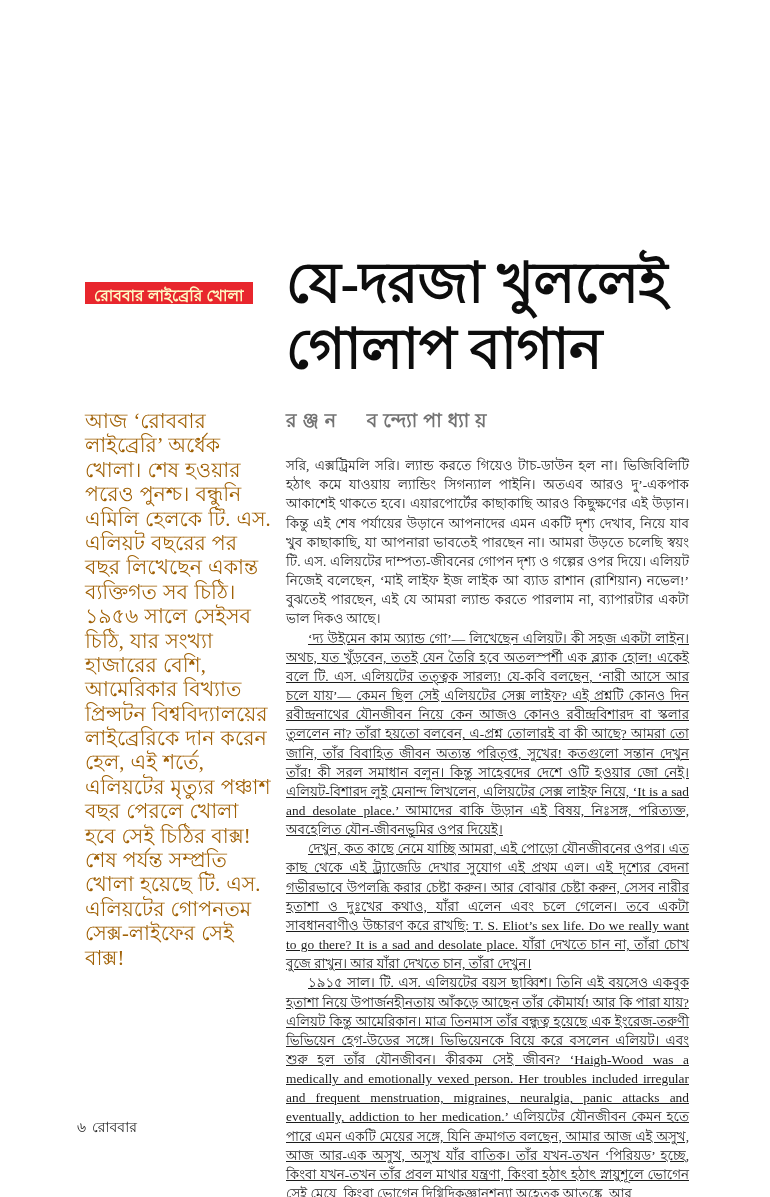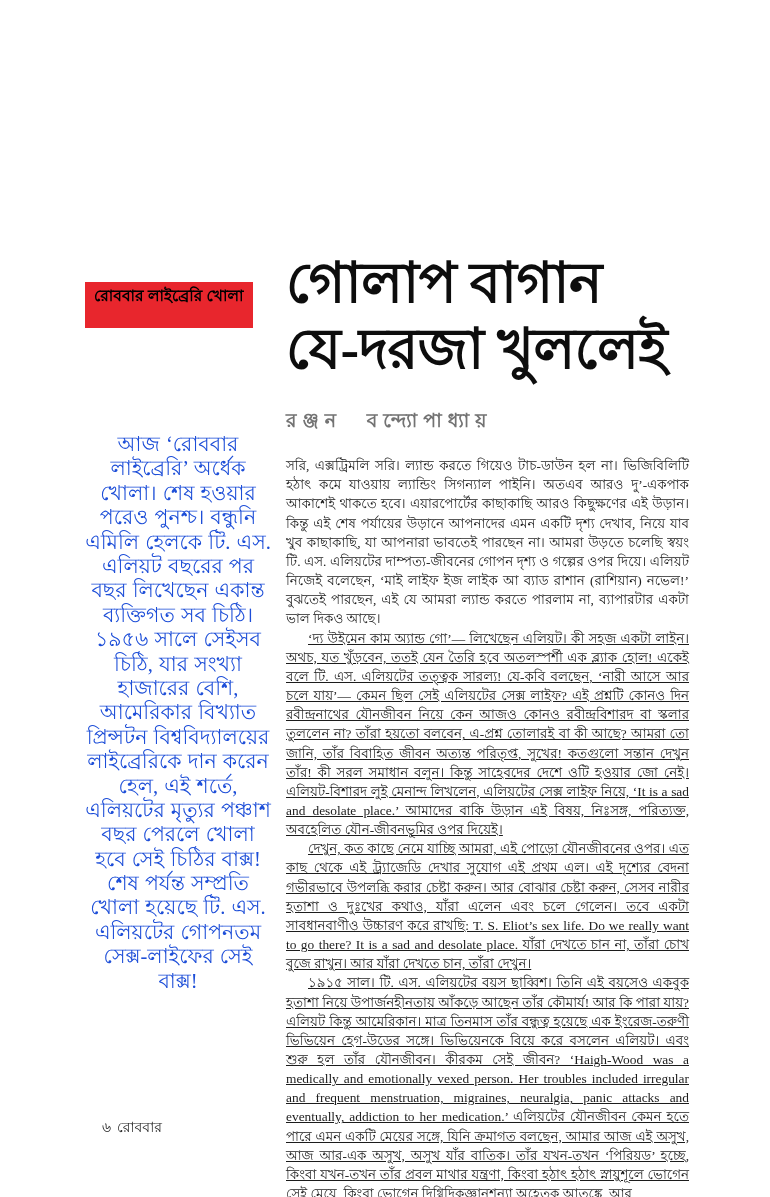--- a/index.html
+++ b/index.html
@@ -19,34 +19,34 @@
     width:604px;
     display:flex;
     gap:15px;
   }
 
   
   .col-left { flex:0 0 186px; width:186px; }
   .kicker {
     display:inline-block;
     margin-top:32px;
-    padding:5px 9px 24px 9px;
-    color:#000000;
+    padding:5px 9px 0 9px;
+    color:#fef9c3;
     font-family:"Liberation Sans", sans-serif;
     font-weight:bold;
     font-size:15.5px;
     line-height:1.1;
     white-space:nowrap;
   }
   .standfirst {
     margin-top:104px;
     font-size:20.5px;
     line-height:1.19;
-    text-align:center;
-    color:#1d4ed8;
+    text-align:left;
+    color:#a16207;
     word-spacing:1px;
   }
 
   
   .col-right { flex:1 1 auto; min-width:0; }
   .headline {
     font-size:56px;
     line-height:1.18;
     font-weight:bold;
     color:#0d0d0d;
@@ -67,42 +67,42 @@
     line-height:1.43;
     text-align:justify;
     color:#1c1c1c;
   }
   .article-body p { text-indent:0; }
   .article-body p + p { text-indent:22px;text-decoration:underline; }
 
   
   .footer {
     position:absolute;
-    left:102px; top:1116px;
+    left:77px; top:1116px;
     font-size:14px;
     color:#222222;
   }
   .footer .pgno { margin-right:6px; }
 </style>
 </head>
 <body>
 
 <div class="page">
 
   <div class="content">
 
     <div class="col-left">
       <div class="kicker" style="background: rgb(232, 38, 45);">রোববার লাইব্রেরি খোলা</div>
       <div class="standfirst">আজ ‘রোববার লাইব্রেরি’ অর্ধেক খোলা। শেষ হওয়ার পরেও পুনশ্চ। বন্ধুনি এমিলি হেলকে টি. এস. এলিয়ট বছরের পর বছর লিখেছেন একান্ত ব্যক্তিগত সব চিঠি। ১৯৫৬ সালে সেইসব চিঠি, যার সংখ্যা হাজারের বেশি, আমেরিকার বিখ্যাত প্রিন্সটন বিশ্ববিদ্যালয়ের লাইব্রেরিকে দান করেন হেল, এই শর্তে, এলিয়টের মৃত্যুর পঞ্চাশ বছর পেরলে খোলা হবে সেই চিঠির বাক্স! শেষ পর্যন্ত সম্প্রতি খোলা হয়েছে টি. এস. এলিয়টের গোপনতম সেক্স-লাইফের সেই বাক্স!</div>
     </div>
 
     <div class="col-right">
       <h1 class="headline">
+        <span class="hl-line">যে-দরজা খুললেই</span>
         <span class="hl-line">গোলাপ বাগান</span>
-        <span class="hl-line">যে-দরজা খুললেই</span>
       </h1>
       <div class="byline">রঞ্জন বন্দ্যোপাধ্যায়</div>
       <div class="article-body">
         <p>সরি, এক্সট্রিমলি সরি। ল্যান্ড করতে গিয়েও টাচ-ডাউন হল না। ভিজিবিলিটি হঠাৎ কমে যাওয়ায় ল্যান্ডিং সিগন্যাল পাইনি। অতএব আরও দু’-একপাক আকাশেই থাকতে হবে। এয়ারপোর্টের কাছাকাছি আরও কিছুক্ষণের এই উড়ান। কিন্তু এই শেষ পর্যায়ের উড়ানে আপনাদের এমন একটি দৃশ্য দেখাব, নিয়ে যাব খুব কাছাকাছি, যা আপনারা ভাবতেই পারছেন না। আমরা উড়তে চলেছি স্বয়ং টি. এস. এলিয়টের দাম্পত্য-জীবনের গোপন দৃশ্য ও গল্পের ওপর দিয়ে। এলিয়ট নিজেই বলেছেন, ‘মাই লাইফ ইজ লাইক আ ব্যাড রাশান (রাশিয়ান) নভেল!’ বুঝতেই পারছেন, এই যে আমরা ল্যান্ড করতে পারলাম না, ব্যাপারটার একটা ভাল দিকও আছে।</p>
         <p>‘দ্য উইমেন কাম অ্যান্ড গো’— লিখেছেন এলিয়ট। কী সহজ একটা লাইন। অথচ, যত খুঁড়বেন, ততই যেন তৈরি হবে অতলস্পর্শী এক ব্ল্যাক হোল! একেই বলে টি. এস. এলিয়টের তত্ত্বক সারল্য! যে-কবি বলছেন, ‘নারী আসে আর চলে যায়’— কেমন ছিল সেই এলিয়টের সেক্স লাইফ? এই প্রশ্নটি কোনও দিন রবীন্দ্রনাথের যৌনজীবন নিয়ে কেন আজও কোনও রবীন্দ্রবিশারদ বা স্কলার তুললেন না? তাঁরা হয়তো বলবেন, এ-প্রশ্ন তোলারই বা কী আছে? আমরা তো জানি, তাঁর বিবাহিত জীবন অত্যন্ত পরিতৃপ্ত, সুখের! কতগুলো সন্তান দেখুন তাঁর! কী সরল সমাধান বলুন। কিন্তু সাহেবদের দেশে ওটি হওয়ার জো নেই। এলিয়ট-বিশারদ লুই মেনান্দ লিখলেন, এলিয়টের সেক্স লাইফ নিয়ে, ‘It is a sad and desolate place.’ আমাদের বাকি উড়ান এই বিষয়, নিঃসঙ্গ, পরিত্যক্ত, অবহেলিত যৌন-জীবনভূমির ওপর দিয়েই।</p>
         <p>দেখুন, কত কাছে নেমে যাচ্ছি আমরা, এই পোড়ো যৌনজীবনের ওপর। এত কাছ থেকে এই ট্র্যাজেডি দেখার সুযোগ এই প্রথম এল। এই দৃশ্যের বেদনা গভীরভাবে উপলব্ধি করার চেষ্টা করুন। আর বোঝার চেষ্টা করুন, সেসব নারীর হতাশা ও দুঃখের কথাও, যাঁরা এলেন এবং চলে গেলেন। তবে একটা সাবধানবাণীও উচ্চারণ করে রাখছি: T. S. Eliot’s sex life. Do we really want to go there? It is a sad and desolate place. যাঁরা দেখতে চান না, তাঁরা চোখ বুজে রাখুন। আর যাঁরা দেখতে চান, তাঁরা দেখুন।</p>
         <p>১৯১৫ সাল। টি. এস. এলিয়টের বয়স ছাব্বিশ। তিনি এই বয়সেও একবুক হতাশা নিয়ে উপার্জনহীনতায় আঁকড়ে আছেন তাঁর কৌমার্য! আর কি পারা যায়? এলিয়ট কিন্তু আমেরিকান। মাত্র তিনমাস তাঁর বন্ধুত্ব হয়েছে এক ইংরেজ-তরুণী ভিভিয়েন হেগ-উডের সঙ্গে। ভিভিয়েনকে বিয়ে করে বসলেন এলিয়ট। এবং শুরু হল তাঁর যৌনজীবন। কীরকম সেই জীবন? ‘Haigh-Wood was a medically and emotionally vexed person. Her troubles included irregular and frequent menstruation, migraines, neuralgia, panic attacks and eventually, addiction to her medication.’ এলিয়টের যৌনজীবন কেমন হতে পারে এমন একটি মেয়ের সঙ্গে, যিনি ক্রমাগত বলছেন, আমার আজ এই অসুখ, আজ আর-এক অসুখ, অসুখ যাঁর বাতিক। তাঁর যখন-তখন ‘পিরিয়ড’ হচ্ছে, কিংবা যখন-তখন তাঁর প্রবল মাথার যন্ত্রণা, কিংবা হঠাৎ হঠাৎ স্নায়ুশূলে ভোগেন সেই মেয়ে, কিংবা ভোগেন দিগ্বিদিকজ্ঞানশূন্যা অহেতুক আতঙ্কে, আর</p>
       </div>
     </div>
 

